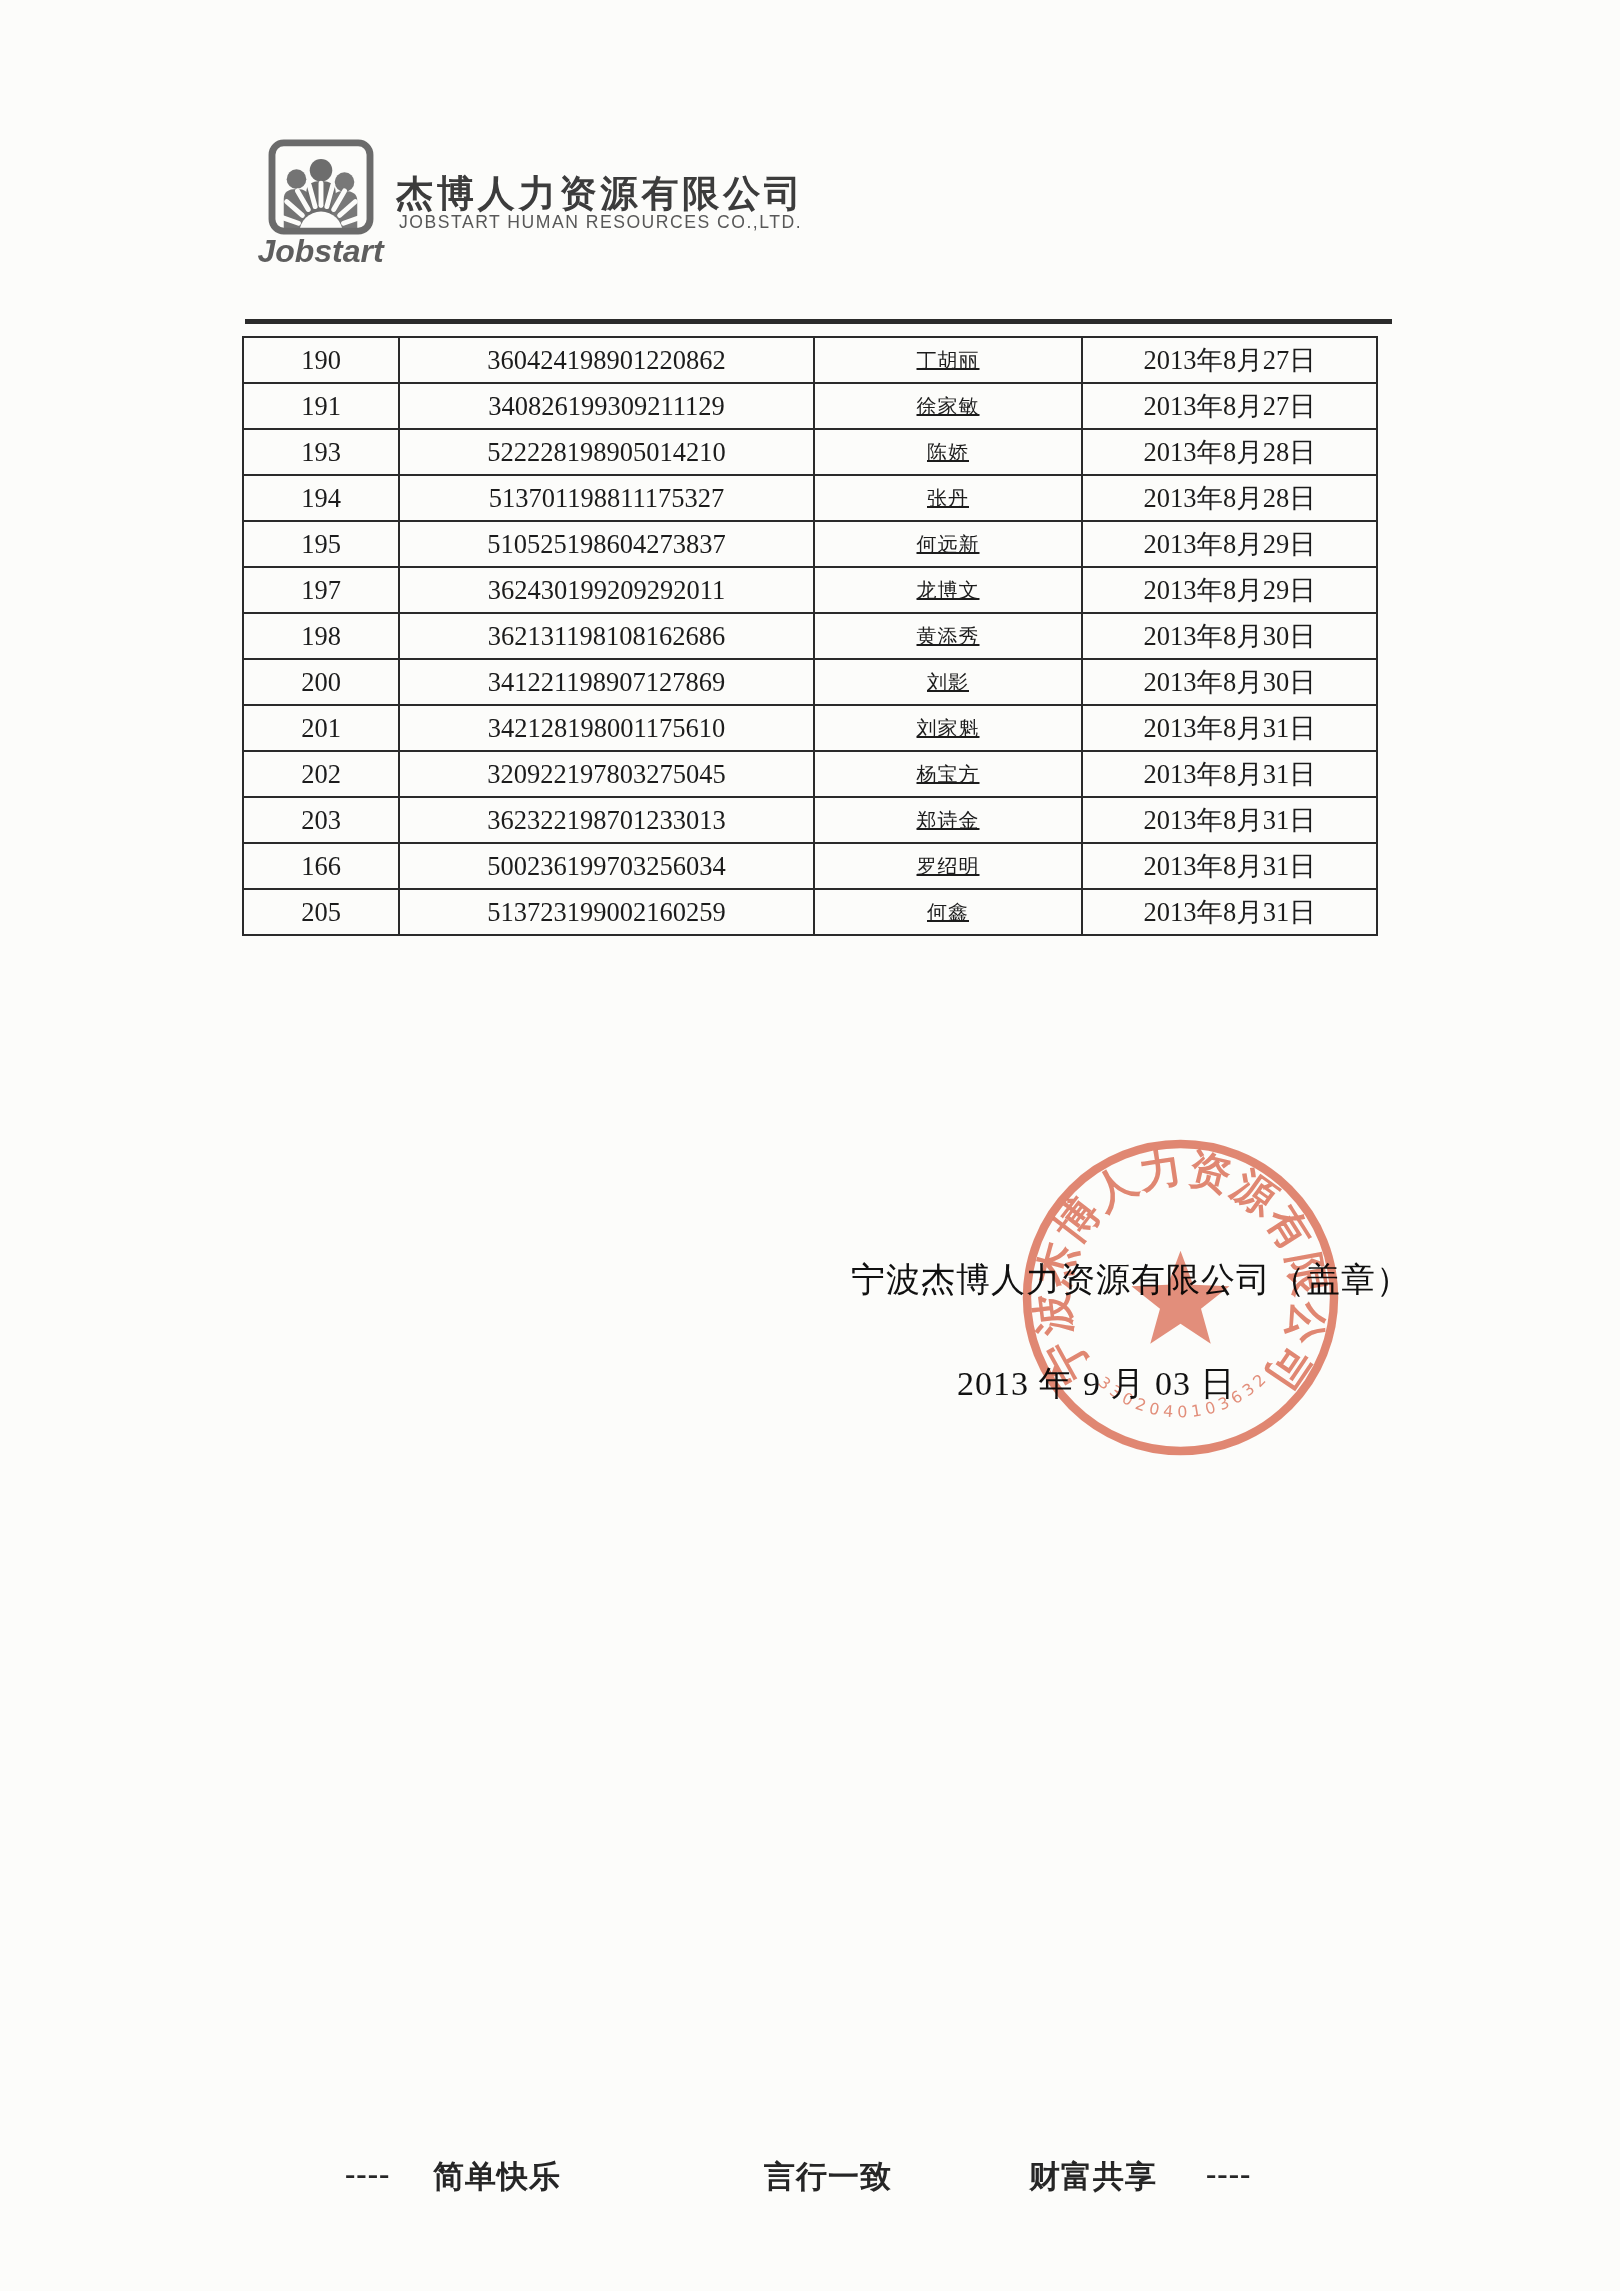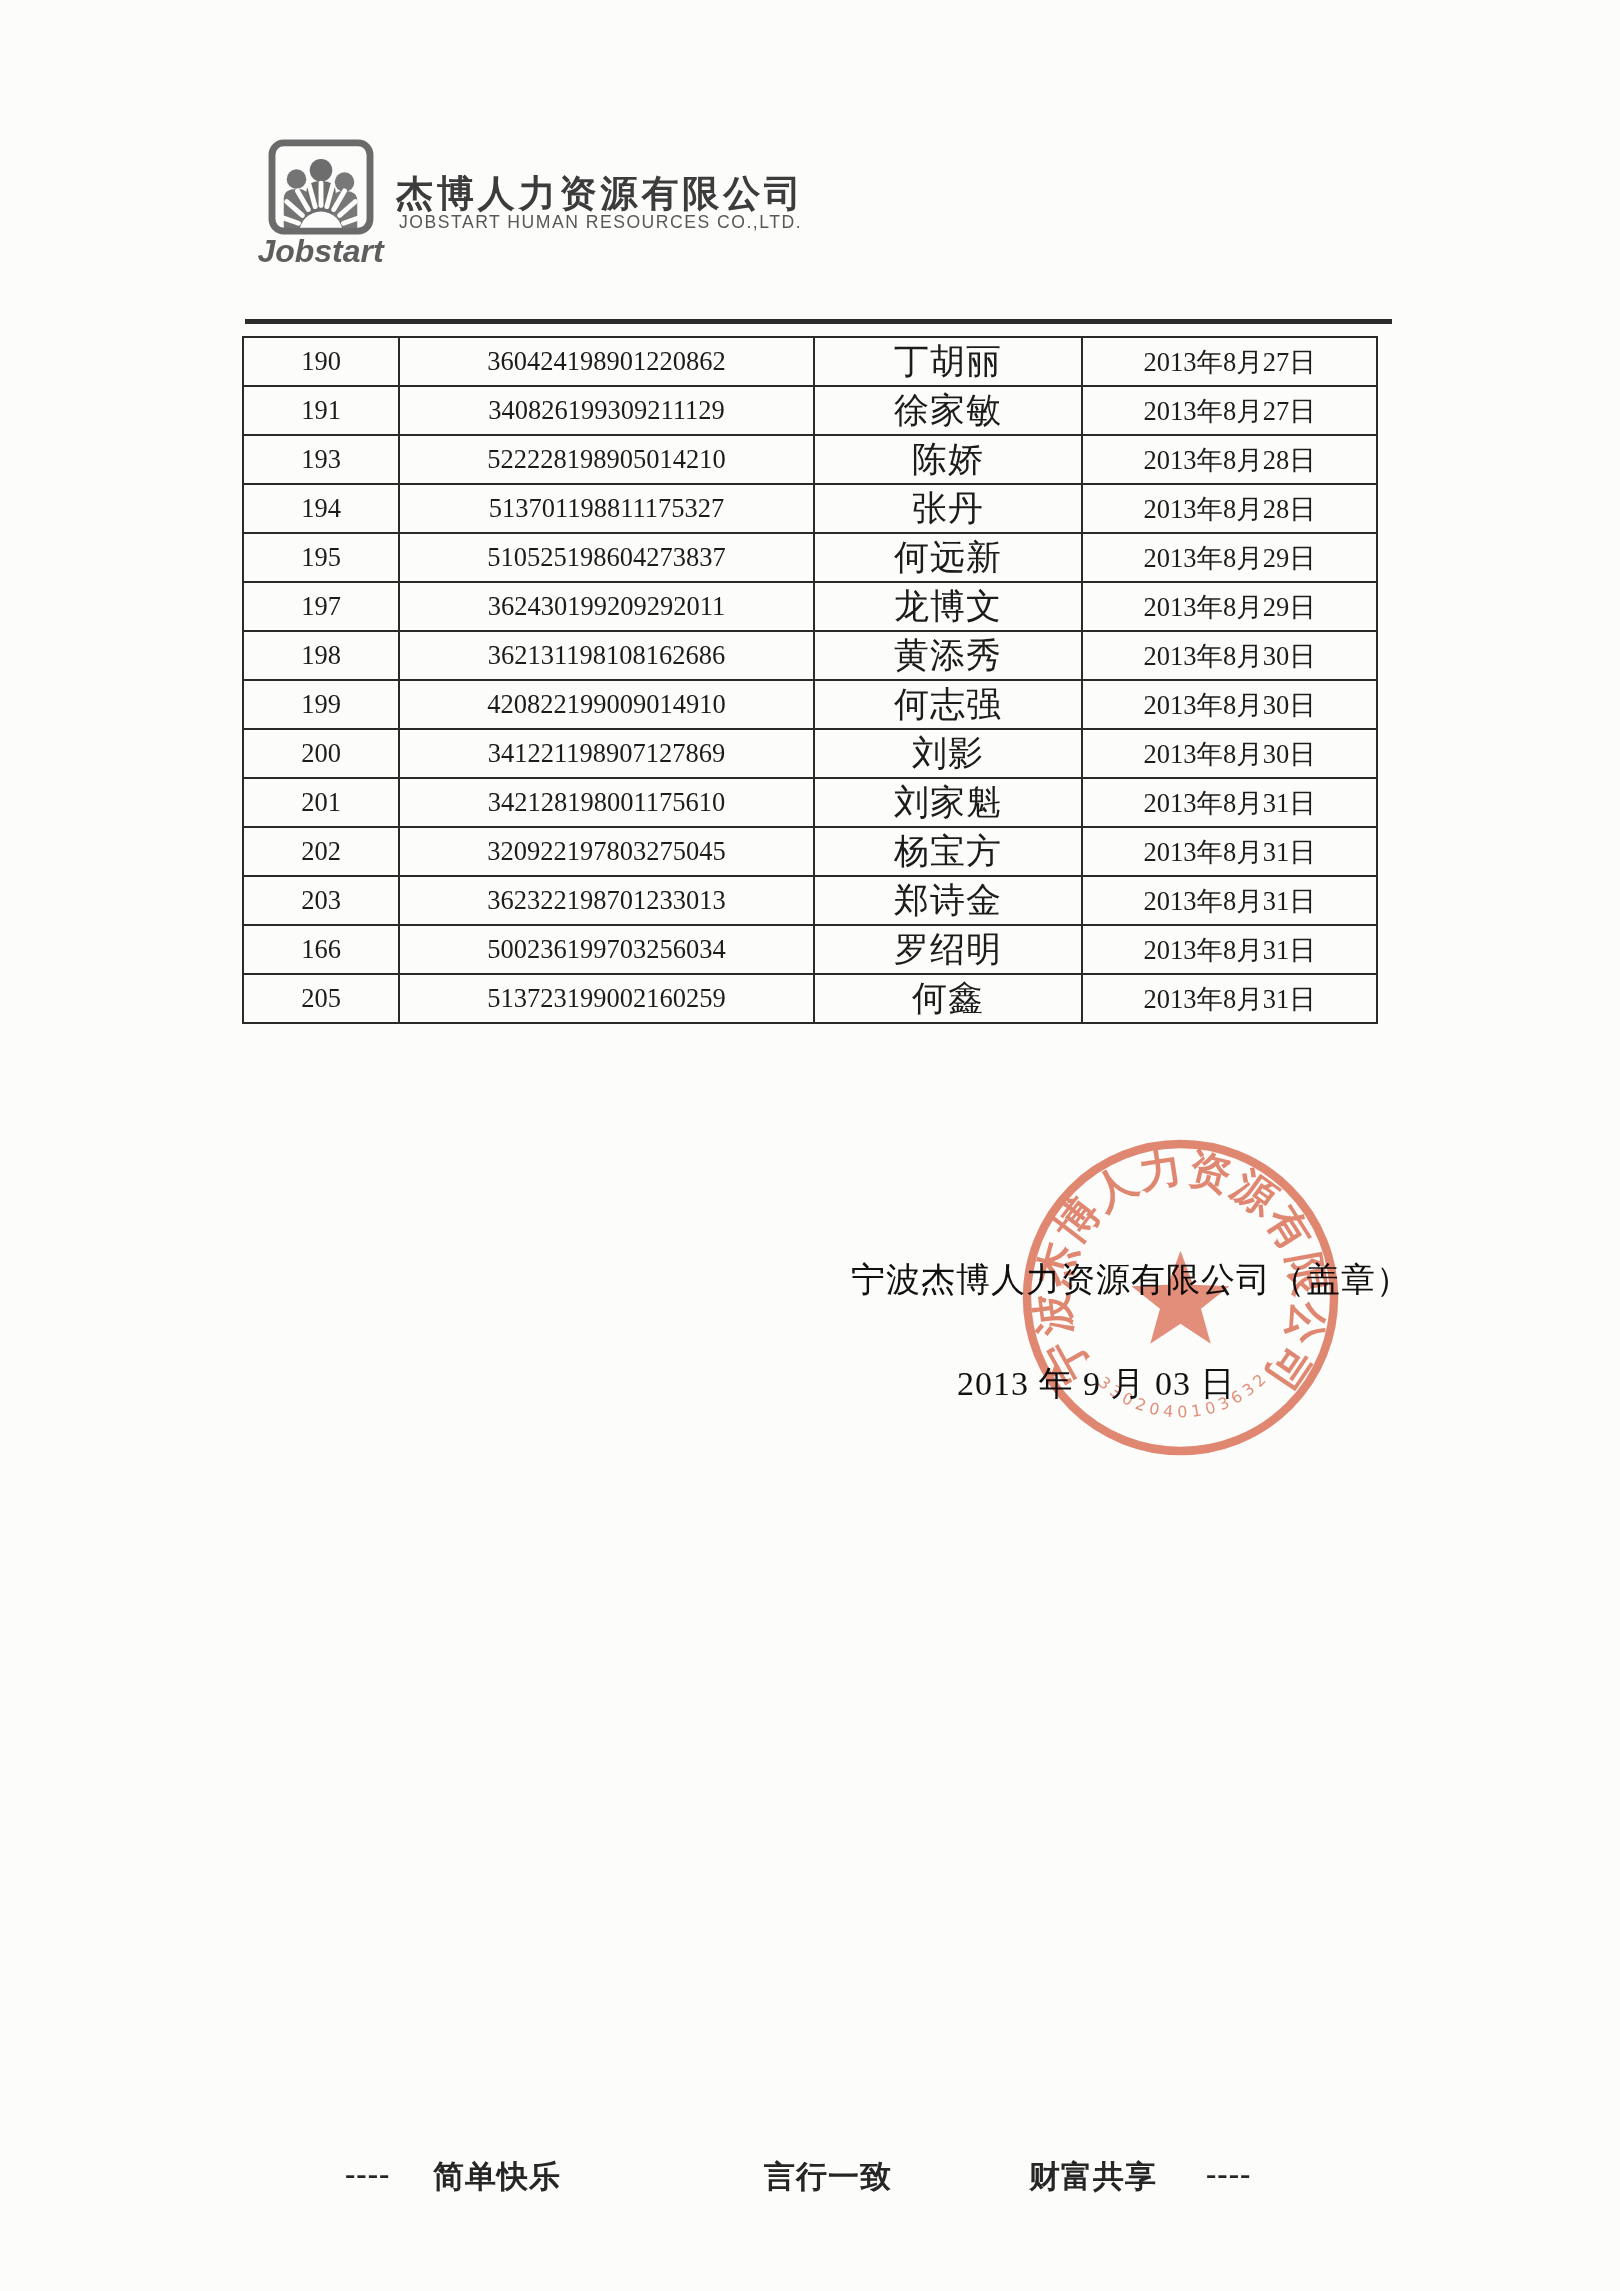--- a/index.html
+++ b/index.html
@@ -46,21 +46,21 @@
     font-size: 26.5px;
   }
   .roster td {
     border: 2px solid #2a2a2a;
     border-top-width: 2.9px; border-bottom-width: 2.9px;
     height: 44px; padding: 0;
     text-align: center; vertical-align: middle;
     white-space: nowrap; overflow: hidden;
   }
   .roster { border: 2.9px solid #242424; }
-  .roster td.c-name { font-size: 35px; letter-spacing: 1px; }
+  .roster td.c-name { font-size: 20px; letter-spacing: 1px; text-decoration: underline; }
   .roster td.c-date { font-size: 26.5px; }
 
   
   .sig-company {
     position: absolute; left: 851px; top: 1257px;
     font-size: 34px; color: #111; letter-spacing: 1px; white-space: nowrap;
   }
   .sig-date {
     position: absolute; left: 957px; top: 1325px;
     font-size: 34px; color: #111; letter-spacing: 1px; white-space: nowrap; margin-top: 36px;
@@ -175,26 +175,20 @@
           <td class="c-name">龙博文</td>
           <td class="c-date">2013年8月29日</td>
         </tr>
         <tr>
           <td class="c-seq">198</td>
           <td class="c-id">362131198108162686</td>
           <td class="c-name">黄添秀</td>
           <td class="c-date">2013年8月30日</td>
         </tr>
         <tr>
-          <td class="c-seq">199</td>
-          <td class="c-id">420822199009014910</td>
-          <td class="c-name">何志强</td>
-          <td class="c-date">2013年8月30日</td>
-        </tr>
-        <tr>
           <td class="c-seq">200</td>
           <td class="c-id">341221198907127869</td>
           <td class="c-name">刘影</td>
           <td class="c-date">2013年8月30日</td>
         </tr>
         <tr>
           <td class="c-seq">201</td>
           <td class="c-id">342128198001175610</td>
           <td class="c-name">刘家魁</td>
           <td class="c-date">2013年8月31日</td>

